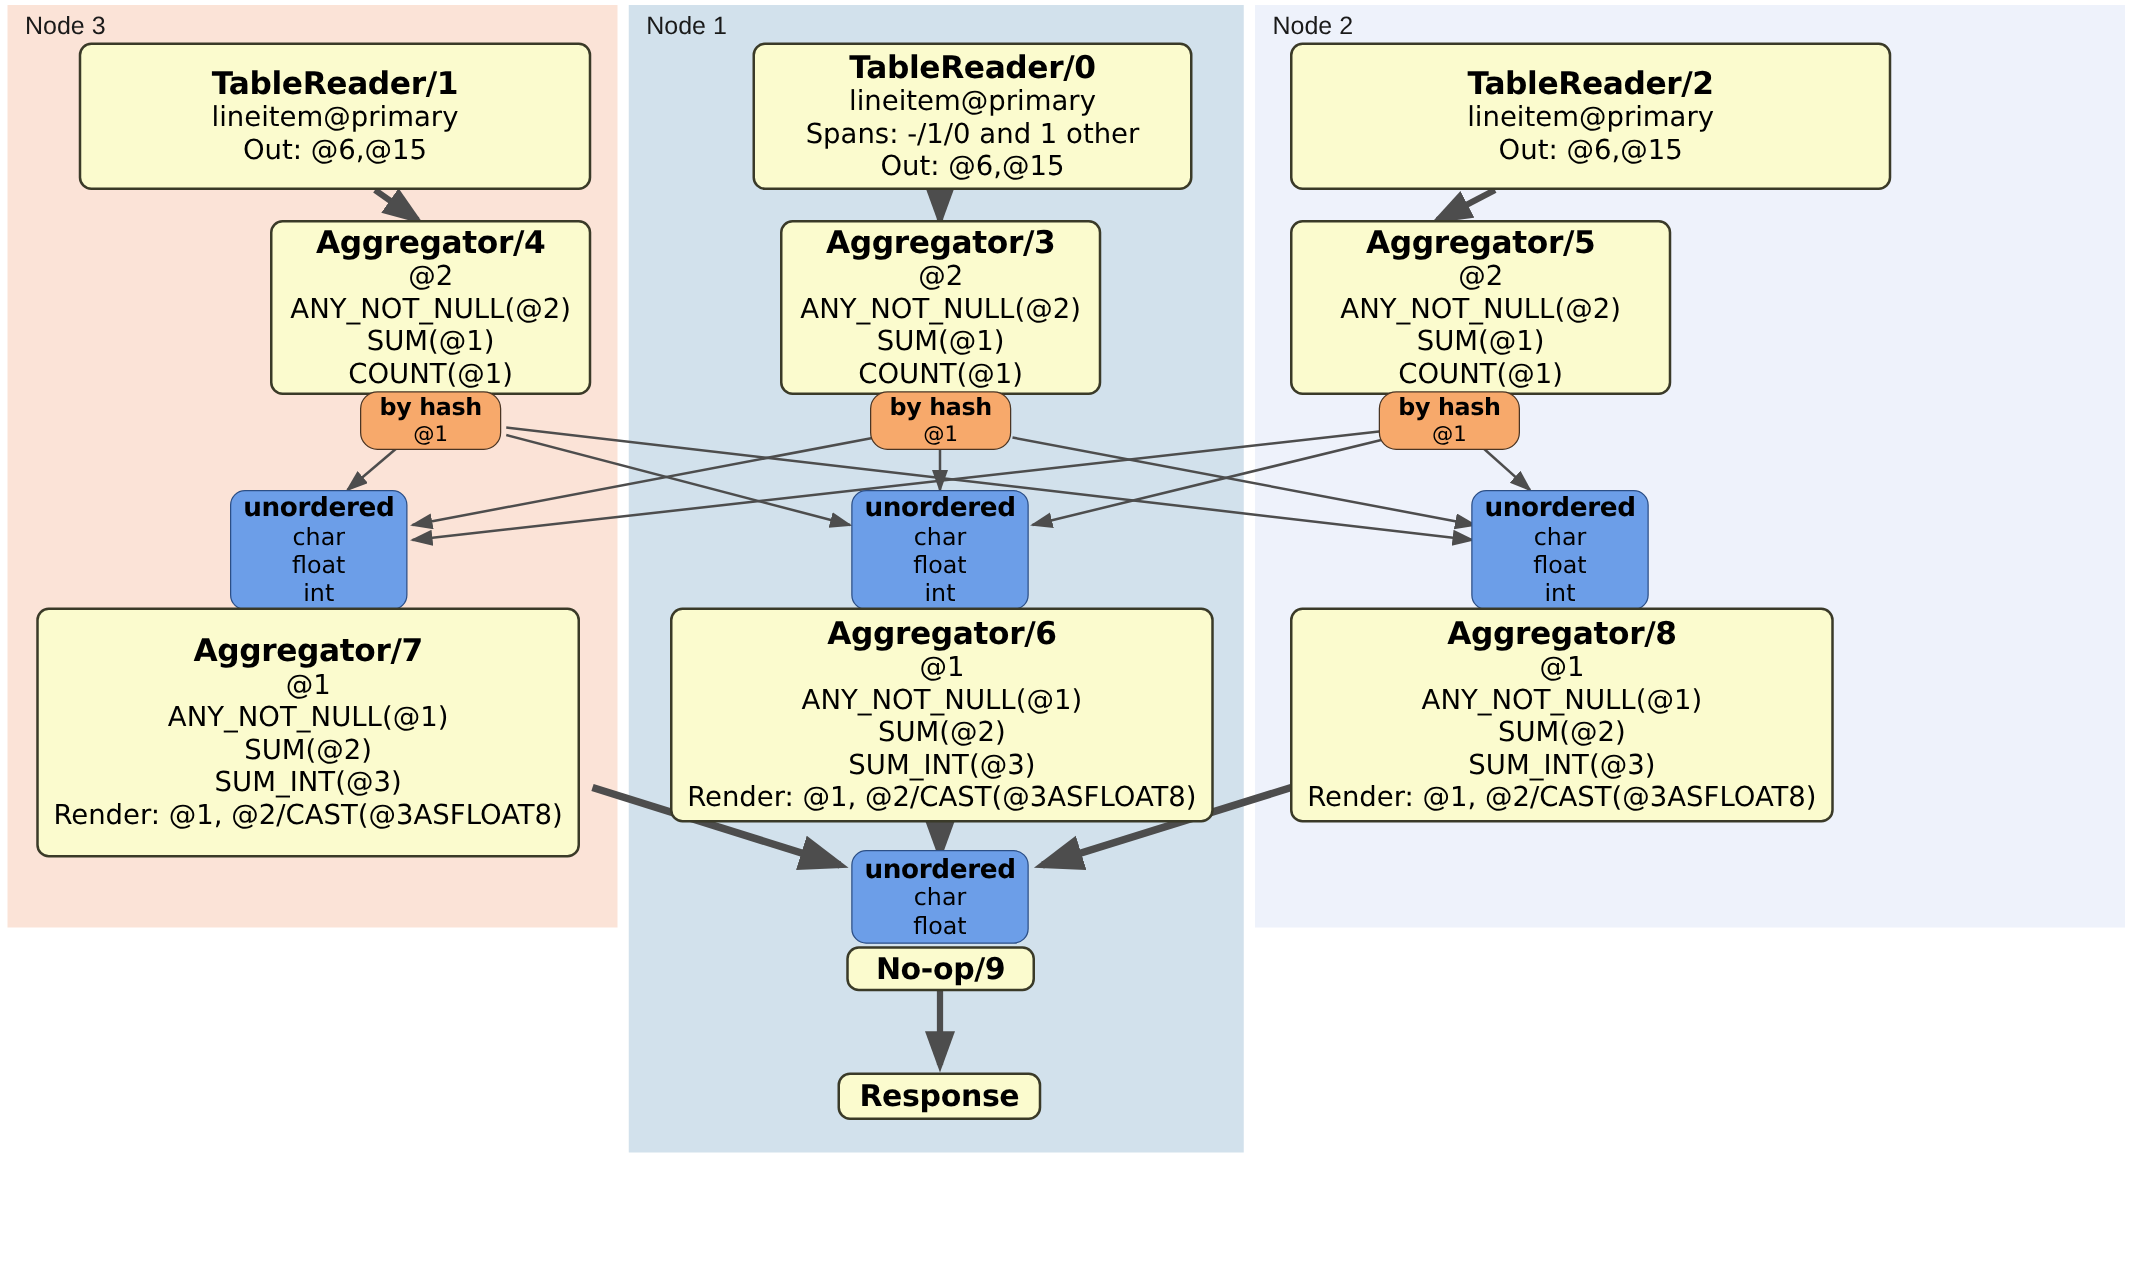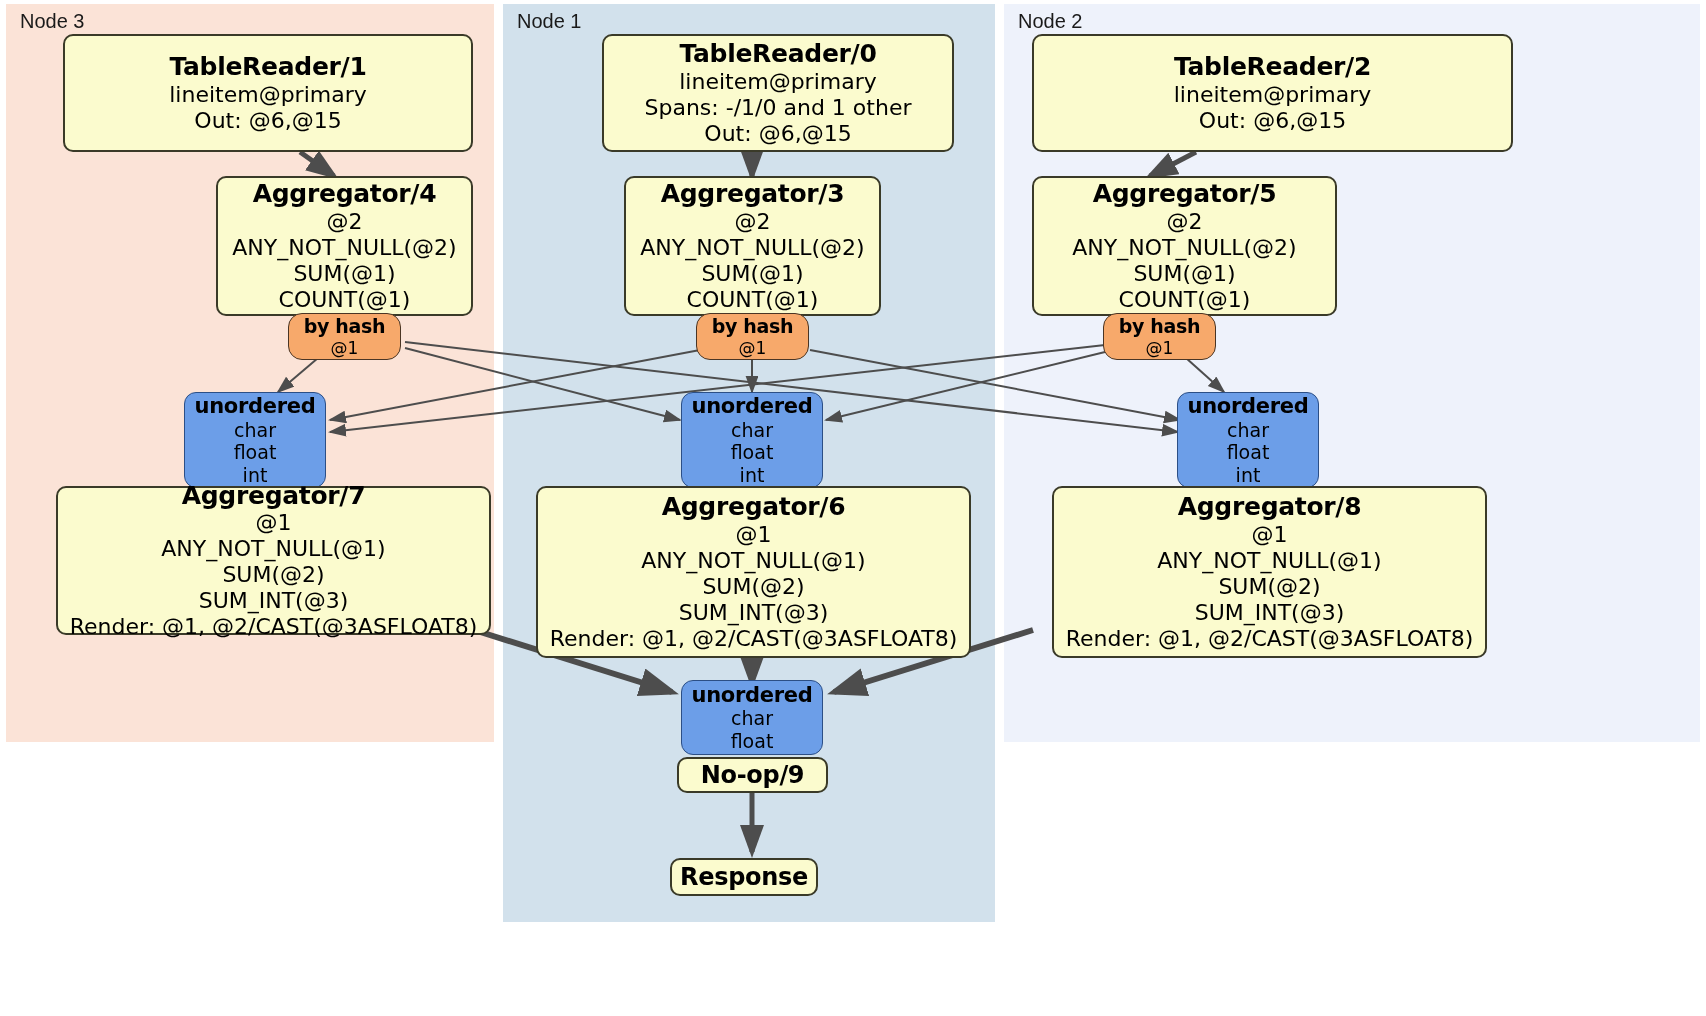--- a/index.html
+++ b/index.html
@@ -159,21 +159,21 @@
     <div class="box-line">@1</div>
   </div>
 
   <div class="box sync-box" style="left:184px; top:392px; width:142px; height:96px;">
     <div class="box-title">unordered</div>
     <div class="box-line">char</div>
     <div class="box-line">float</div>
     <div class="box-line">int</div>
   </div>
 
-  <div class="box proc-box" style="left:56px; top:486px; width:435px; height:149px;">
+  <div class="box proc-box" style="left:29px; top:486px; width:435px; height:200px;">
     <div class="box-title">Aggregator/7</div>
     <div class="box-line">@1</div>
     <div class="box-line">ANY_NOT_NULL(@1)</div>
     <div class="box-line">SUM(@2)</div>
     <div class="box-line">SUM_INT(@3)</div>
     <div class="box-line">Render: @1, @2/CAST(@3ASFLOAT8)</div>
   </div>
 
   <div class="box proc-box" style="left:602px; top:34px; width:352px; height:118px;">
     <div class="box-title">TableReader/0</div>
@@ -214,21 +214,21 @@
   <div class="box sync-box" style="left:681px; top:680px; width:142px; height:75px;">
     <div class="box-title">unordered</div>
     <div class="box-line">char</div>
     <div class="box-line">float</div>
   </div>
 
   <div class="box proc-box" style="left:677px; top:757px; width:151px; height:36px;">
     <div class="box-title small-title">No-op/9</div>
   </div>
 
-  <div class="box proc-box" style="left:670px; top:858px; width:148px; height:38px;">
+  <div class="box proc-box" style="left:670px; top:858px; width:163px; height:38px;">
     <div class="box-title small-title">Response</div>
   </div>
 
   <div class="box proc-box" style="left:1032px; top:34px; width:481px; height:118px;">
     <div class="box-title">TableReader/2</div>
     <div class="box-line">lineitem@primary</div>
     <div class="box-line">Out: @6,@15</div>
   </div>
 
   <div class="box proc-box" style="left:1032px; top:176px; width:305px; height:140px;">
@@ -244,21 +244,21 @@
     <div class="box-line">@1</div>
   </div>
 
   <div class="box sync-box" style="left:1177px; top:392px; width:142px; height:96px;">
     <div class="box-title">unordered</div>
     <div class="box-line">char</div>
     <div class="box-line">float</div>
     <div class="box-line">int</div>
   </div>
 
-  <div class="box proc-box" style="left:1032px; top:486px; width:435px; height:172px;margin-left:20px;">
+  <div class="box proc-box" style="left:1032px; top:486px; width:435px; height:172px;">
     <div class="box-title">Aggregator/8</div>
     <div class="box-line">@1</div>
     <div class="box-line">ANY_NOT_NULL(@1)</div>
     <div class="box-line">SUM(@2)</div>
     <div class="box-line">SUM_INT(@3)</div>
     <div class="box-line">Render: @1, @2/CAST(@3ASFLOAT8)</div>
   </div>
 
 </div>
 

